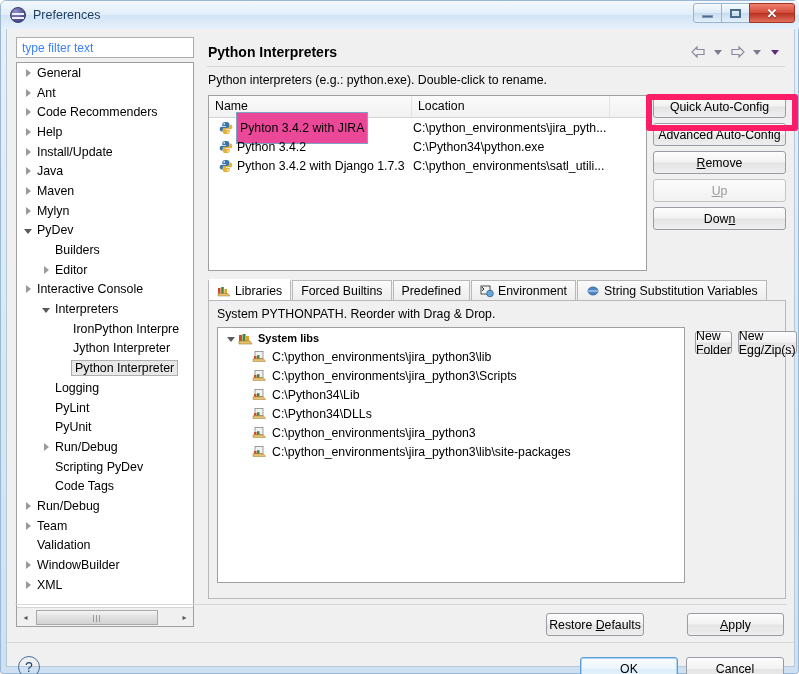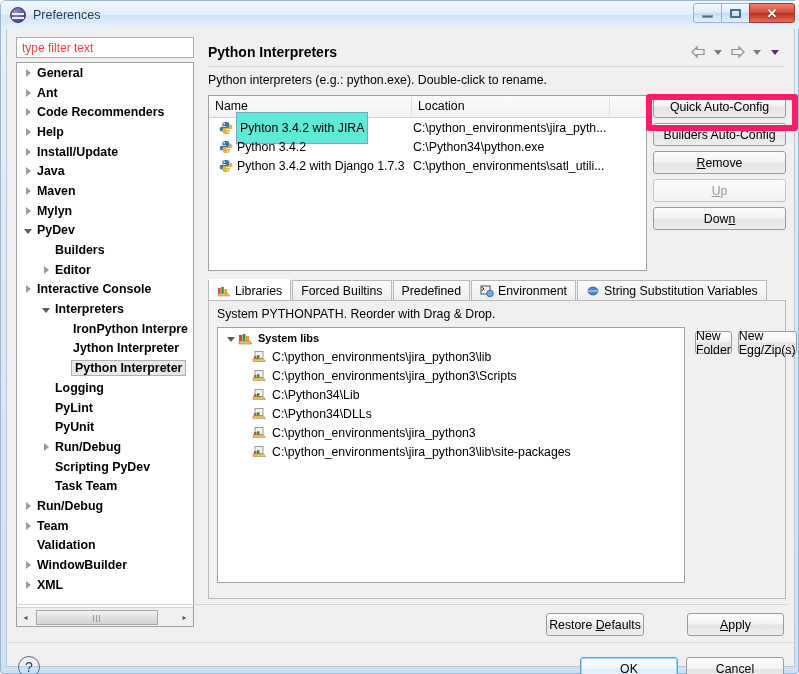--- a/index.html
+++ b/index.html
@@ -91,21 +91,21 @@
   }
 
   
   .filter-box {
     position: absolute; left: 9px; top: 8px;
     width: 178px; height: 21px;
     box-sizing: border-box;
     border: 1px solid #abadb3;
     background: #fff;
     font-size: 12px;
-    color: #ef4444;
+    color: #3b82f6;
     padding: 2px 0 0 5px;
     line-height: 17px;
   }
   .tree-panel {
     position: absolute; left: 9px; top: 33px;
     width: 178px; height: 565px;
     box-sizing: border-box;
     background: #fff;
     border: 1px solid #a0a0a0;
     overflow: hidden;
@@ -133,21 +133,21 @@
     border-top: 4px solid transparent;
     border-bottom: 4px solid transparent;
   }
   .arrow-expanded {
     width: 0; height: 0;
     border-top: 5px solid #5a5a5a;
     border-left: 4px solid transparent;
     border-right: 4px solid transparent;
     margin-top: 3px;
   }
-  .tree-label { padding-left: 2px; font-weight: bold; }
+  .tree-label { padding-left: 2px; }
   .tree-item.selected .tree-label {
     background: #e8e8e8;
     border: 1px solid #b0b0b0;
     padding: 0px 3px;
     margin-left: 0px;
   }
   .hscroll {
     position: absolute; left: 0; bottom: 0;
     width: 176px; height: 18px;
     background: #f0f0f0;
@@ -239,21 +239,21 @@
   .td-name {
     width: 203px; display: flex; align-items: center;
     padding-left: 10px; box-sizing: border-box;
     white-space: nowrap; overflow: hidden;
   }
   .td-loc {
     width: 230px; padding-left: 1px;
     white-space: nowrap; overflow: hidden;
   }
   .name-text.sel {
-    background: #5eead4;
+    background: #ec4899;
     border: 1px solid #7da2c6;
     padding: 8px 3px;
     margin-left: -1px;
   }
   .py-icon {
     width: 14px; height: 14px; min-width: 14px;
     margin-right: 4px;
     position: relative;
   }
 
@@ -524,21 +524,21 @@
               <span class="arrow-collapsed"></span>
             </span>
             <span class="tree-label">Run/Debug</span>
           </div>
           <div class="tree-item" style="padding-left: 22px;">
             <span class="tw"></span>
             <span class="tree-label">Scripting PyDev</span>
           </div>
           <div class="tree-item" style="padding-left: 22px;">
             <span class="tw"></span>
-            <span class="tree-label">Task Team</span>
+            <span class="tree-label">Code Tags</span>
           </div>
           <div class="tree-item" style="padding-left: 4px;">
             <span class="tw">
               <span class="arrow-collapsed"></span>
             </span>
             <span class="tree-label">Run/Debug</span>
           </div>
           <div class="tree-item" style="padding-left: 4px;">
             <span class="tw">
               <span class="arrow-collapsed"></span>
@@ -634,21 +634,21 @@
               <div class="td-loc">C:\python_environments\satl_utili...</div>
             </div>
           </div>
       </div>
 
       <div class="side-buttons" id="side-buttons">
           <div class="btn">
             <span>Quick Auto-Config</span>
           </div>
           <div class="btn">
-            <span>Builders Auto-Config</span>
+            <span>Advanced Auto-Config</span>
           </div>
           <div class="btn">
             <span><u>R</u>emove</span>
           </div>
           <div class="btn disabled">
             <span><u>U</u>p</span>
           </div>
           <div class="btn">
             <span>Dow<u>n</u></span>
           </div>

